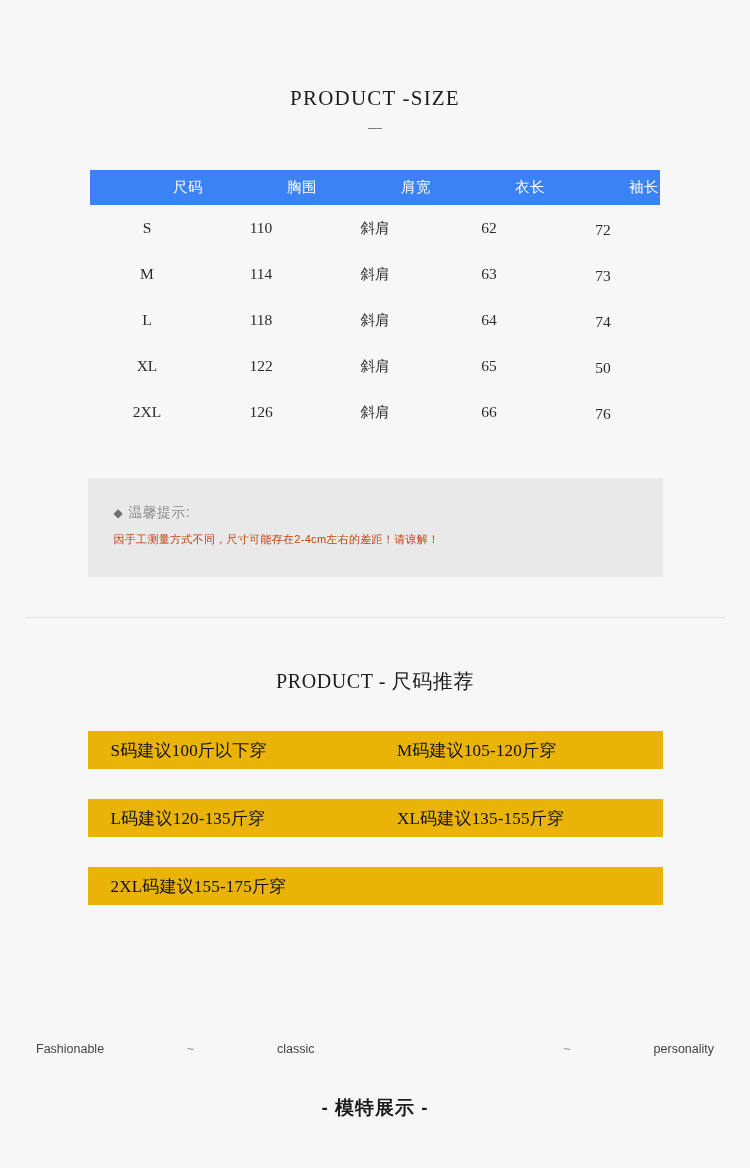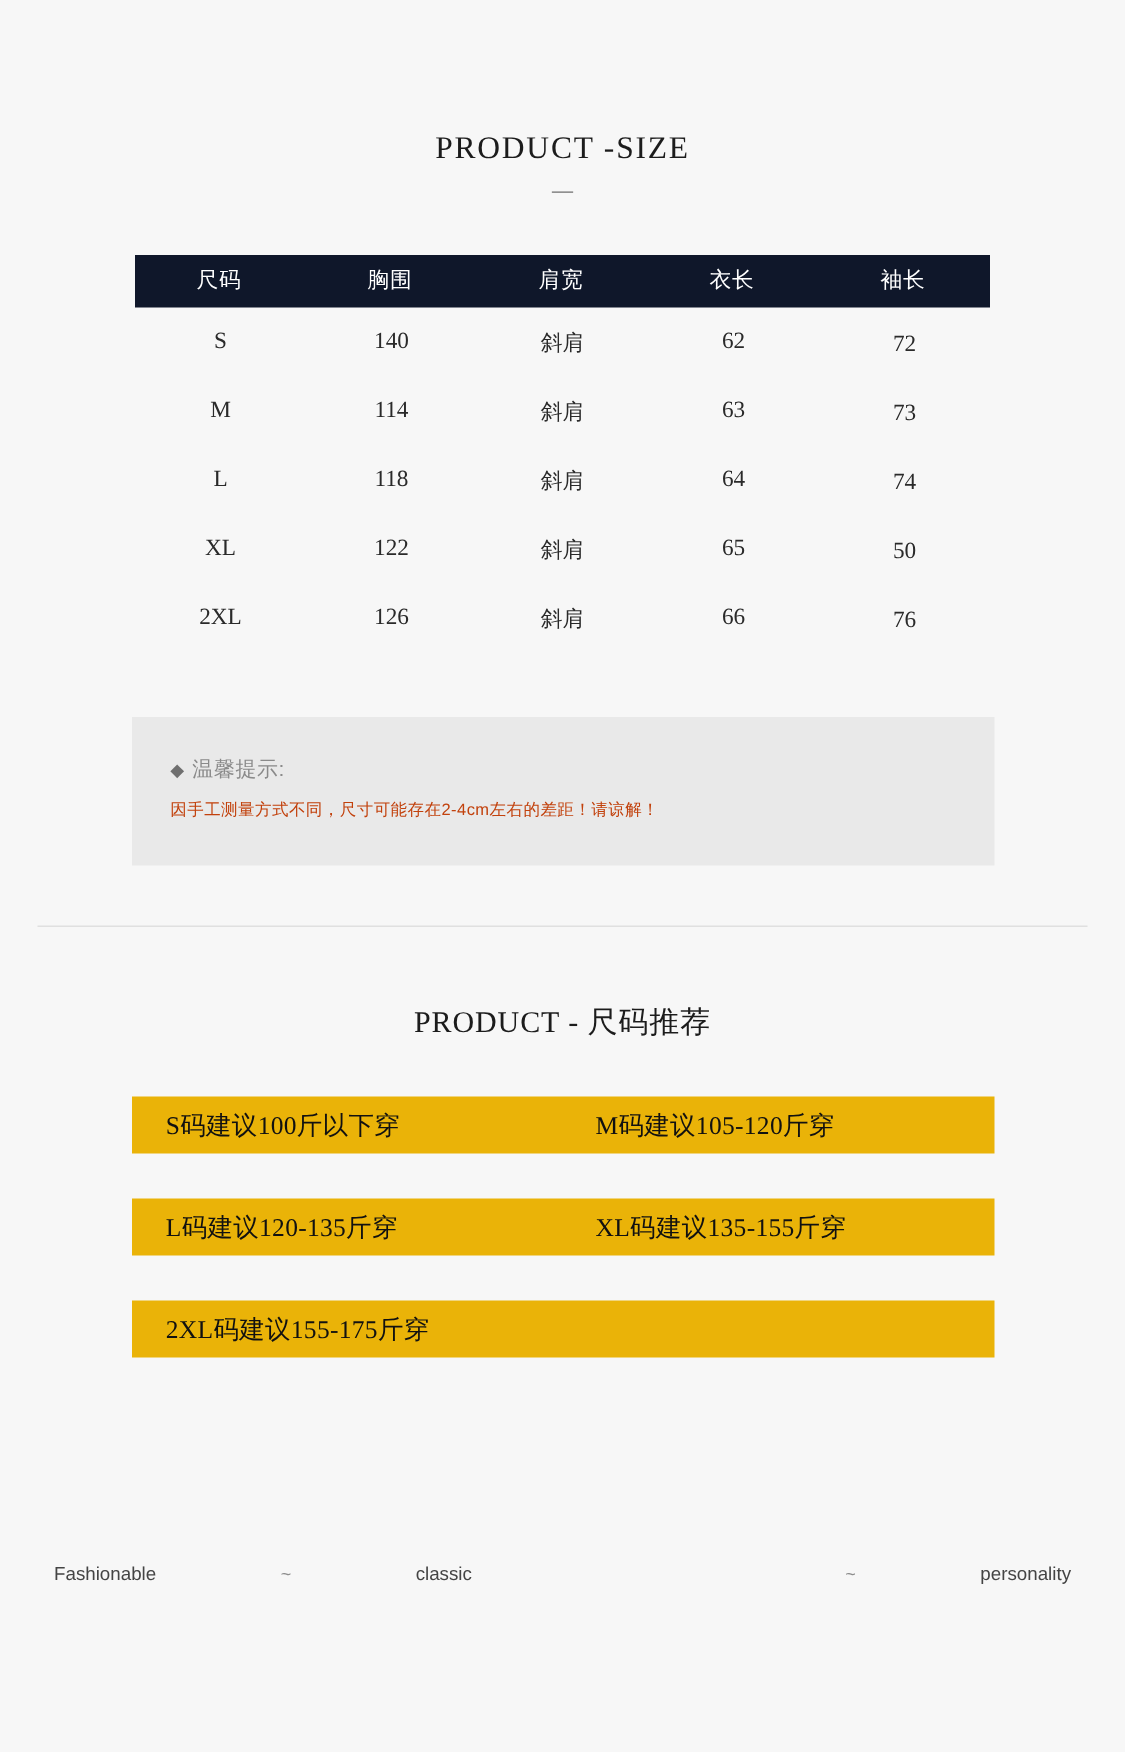--- a/index.html
+++ b/index.html
@@ -43,28 +43,28 @@
     letter-spacing: 0;
   }
 
   .size-table {
     width: 570px;
     margin: 35px auto 0 auto;
     border-collapse: collapse;
     table-layout: fixed;
   }
   .size-table thead th {
-    background: #0f172a;
+    background: #3b82f6;
     color: #ffffff;
     font-weight: normal;
     font-family: "Liberation Sans", sans-serif;
     font-size: 14.5px;
     height: 33px;
     line-height: 33px;
-    text-align: left;
+    text-align: right;
     letter-spacing: 0.5px;
     padding-left: 41px;
   }
   .size-table tbody td {
     text-align: center;
     font-size: 15.5px;
     color: #2a2a2a;
     height: 46px;
     font-family: "Liberation Serif", serif;
   }
@@ -199,21 +199,21 @@
         <th>尺码</th>
         <th>胸围</th>
         <th>肩宽</th>
         <th>衣长</th>
         <th>袖长</th>
       </tr>
     </thead>
     <tbody>
       <tr>
         <td>S</td>
-        <td>140</td>
+        <td>110</td>
         <td class="cn">斜肩</td>
         <td>62</td>
         <td>72</td>
       </tr>
       <tr>
         <td>M</td>
         <td>114</td>
         <td class="cn">斜肩</td>
         <td>63</td>
         <td>73</td>
@@ -269,14 +269,15 @@
   </div>
 
   <div class="footer-words">
     <span class="fw fw-1">Fashionable</span>
     <span class="sp1 tilde">~</span>
     <span class="fw sp2">classic</span>
     <span class="sp3 tilde">~</span>
     <span class="fw">personality</span>
   </div>
 
+  <div class="model-title">- 模特展示 -</div>
 
 </div>
 
 </body></html>

